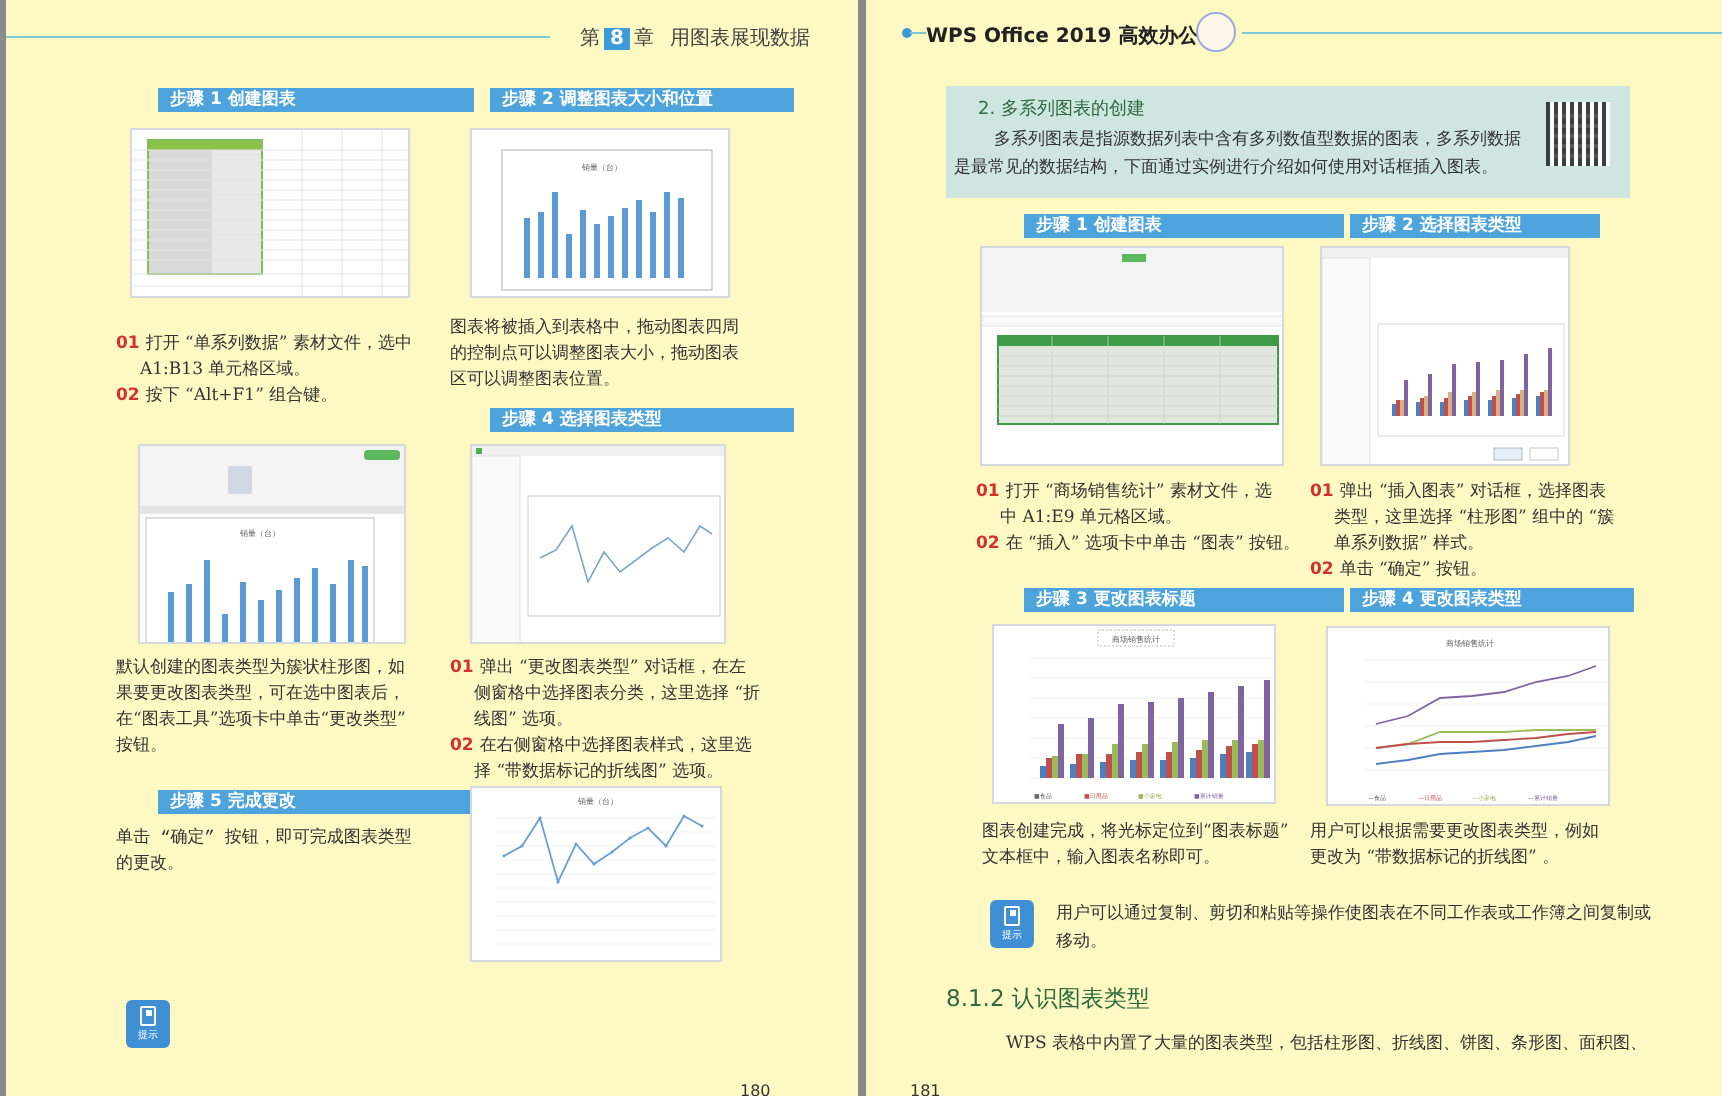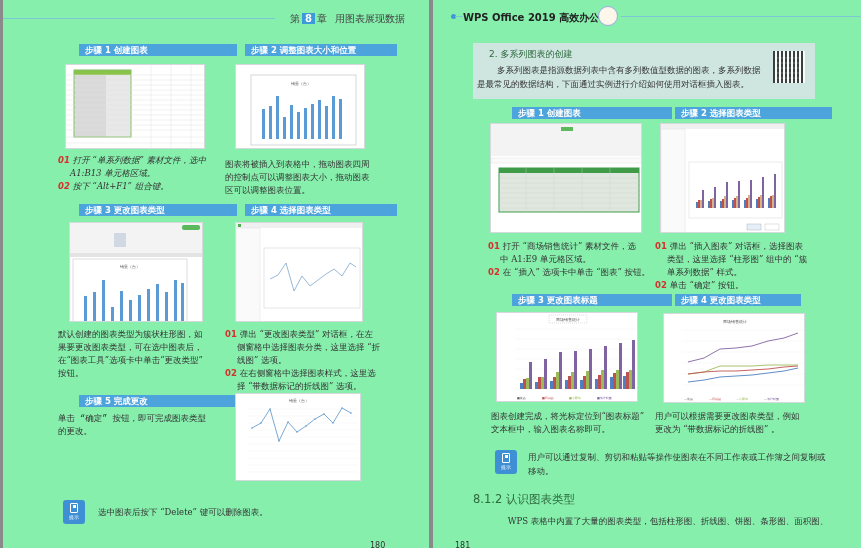--- a/index.html
+++ b/index.html
@@ -1,17 +1,17 @@
 <!DOCTYPE html>
 <html><head>
 <meta charset="utf-8">
 <style>
   * { box-sizing: border-box; margin: 0; padding: 0; }
   body { width: 861px; height: 548px; overflow: hidden; background: #fff; font-family: "DejaVu Serif", "Liberation Serif", serif; position: relative; color: #333; }
-  .page { position: absolute; top: 0; height: 548px; background: #86efac; overflow: hidden; }
+  .page { position: absolute; top: 0; height: 548px; background: #fef9c3; overflow: hidden; }
   #left-page { left: 0; width: 430px; border-left: 3px solid #8a8a8a; }
   #right-page { left: 433px; width: 428px; }
   .divider { position: absolute; left: 429px; top: 0; width: 5px; height: 548px; background: #8a8a8a; }
   .hdr-line { position: absolute; height: 1px; background: #7cc6d6; }
   .chap { position: absolute; top: 12px; left: 287px; font-size: 10px; font-family: "DejaVu Sans", sans-serif; color: #444; white-space: nowrap; }
   .chap .num { display: inline-block; background: #3d9ad8; color: #fff; padding: 0 3px; margin: 0 2px; font-weight: bold; }
   .chap .title { margin-left: 8px; }
   .step-bar { position: absolute; height: 12px; background: #4da3dc; color: #fff; font-family: "DejaVu Sans", sans-serif; font-weight: bold; font-size: 8.5px; line-height: 12px; padding-left: 6px; white-space: nowrap; margin-left: 24px; }
   .shot { position: absolute; background: #f4f6f8; border: 1px solid #d5d9de; overflow: hidden; }
   .para { position: absolute; font-size: 8.5px; line-height: 13px; color: #333; }
@@ -22,21 +22,21 @@
   .tip .pump::after { content: ""; position: absolute; left: 2px; top: 1px; width: 3px; height: 3px; background: #fff; }
   .tip-text { position: absolute; font-size: 8.5px; line-height: 14px; color: #333; }
   .intro { position: absolute; left: 40px; top: 43px; width: 342px; height: 56px; background: #cfe6e0; }
   .intro h3 { position: absolute; left: 16px; top: 5px; font-size: 9px; font-weight: normal; color: #2d6a3e; font-family: "DejaVu Sans", sans-serif; }
   .intro p { position: absolute; left: 4px; top: 20px; width: 290px; font-size: 8.5px; line-height: 14px; text-indent: 20px; color: #333; }
   .qr { position: absolute; right: 10px; top: 8px; width: 32px; height: 32px; background:
       repeating-linear-gradient(90deg, #222 0 2px, #fff 2px 4px),
       #222; opacity: 0.85; }
   .qr::before { content: ""; position: absolute; inset: 4px; background: repeating-linear-gradient(0deg, #222 0 2px, transparent 2px 5px); mix-blend-mode: screen; }
   .section-h { position: absolute; left: 40px; top: 492px; font-size: 11.5px; color: #2d6a3e; font-family: "DejaVu Sans", sans-serif; }
-  .body-text { position: absolute; left: 40px; top: 516px; width: 360px; font-size: 8.5px; text-indent: 30px; color: #333; white-space: nowrap; text-align: center; }
+  .body-text { position: absolute; left: 40px; top: 516px; width: 360px; font-size: 8.5px; text-indent: 30px; color: #333; white-space: nowrap; }
   .pn { position: absolute; top: 541px; font-size: 8px; color: #333; font-family: "DejaVu Sans", sans-serif; }
   .brand { position: absolute; top: 11px; left: 30px; font-size: 10px; font-weight: bold; font-family: "DejaVu Sans", sans-serif; color: #222; white-space: nowrap; }
   .brand-dot { position: absolute; top: 14px; left: 18px; width: 5px; height: 5px; border-radius: 50%; background: #3d9ad8; }
   .brand-icon { position: absolute; top: 6px; left: 165px; width: 20px; height: 20px; border-radius: 50%; border: 1px solid #9ad; background: #fdf6ea; }
   svg text { font-family: "DejaVu Sans", sans-serif; }
 </style>
 </head>
 <body>
 
 <div class="page" id="left-page">
@@ -66,21 +66,21 @@
           <line x1="0" y1="60" x2="140" y2="60"></line>
           <line x1="0" y1="65" x2="140" y2="65"></line>
           <line x1="0" y1="72" x2="140" y2="72"></line>
           <line x1="0" y1="78" x2="140" y2="78"></line>
         <line x1="85" y1="0" x2="85" y2="85"></line>
           <line x1="105" y1="0" x2="105" y2="85"></line>
           <line x1="125" y1="0" x2="125" y2="85"></line>
       </g>
     </svg>
   </div>
-  <div class="para" style="left:55px;top:154px;width:160px;font-style:italic;">
+  <div class="para" style="left:55px;top:166px;width:160px;">
     <div><span class="n">01</span><span>打开 “单系列数据” 素材文件，选中</span></div>
     <div class="ind">A1:B13 单元格区域。</div>
     <div><span class="n">02</span><span>按下 “Alt+F1” 组合键。</span></div>
   </div>
 
   <div class="step-bar" style="left:218px;top:44px;width:152px;">步骤 2  调整图表大小和位置</div>
   <div class="shot" style="left:232px;top:64px;width:130px;height:85px;background:#fff;">
     <svg width="130" height="85">
       <rect x="15" y="10" width="105" height="70" fill="#fff" stroke="#bbb" stroke-width="0.6"></rect>
       <text x="65" y="20" font-size="4" text-anchor="middle" fill="#666">销量（台）</text>
@@ -99,21 +99,20 @@
           <rect x="103" y="34" width="3" height="40"></rect>
       </g>
     </svg>
   </div>
   <div class="para" style="left:222px;top:158px;width:160px;">
     <div>图表将被插入到表格中，拖动图表四周</div>
     <div>的控制点可以调整图表大小，拖动图表</div>
     <div>区可以调整图表位置。</div>
   </div>
 
-  <div class="step-bar" style="left:52px;top:204px;width:158px;">步骤 3  更改图表类型</div>
   <div class="shot" style="left:66px;top:222px;width:134px;height:100px;background:#fff;">
     <svg width="134" height="100">
       <rect x="0" y="0" width="134" height="30" fill="#f3f3f3"></rect>
       <rect x="112" y="2" width="18" height="5" rx="2" fill="#5cb85c"></rect>
       <rect x="44" y="10" width="12" height="14" fill="#cfd8e3"></rect>
       <rect x="0" y="30" width="134" height="4" fill="#e4e4e4"></rect>
       <rect x="3" y="36" width="114" height="64" fill="#fff" stroke="#bbb" stroke-width="0.5"></rect>
       <text x="60" y="45" font-size="4" text-anchor="middle" fill="#666">销量（台）</text>
       <g fill="#5b9bd5">
         <rect x="14" y="73" width="3" height="27"></rect>
@@ -191,21 +190,20 @@
           <circle cx="106" cy="14" r="0.8"></circle>
           <circle cx="115" cy="19" r="0.8"></circle>
         </g>
     </svg>
   </div>
 
   <div class="tip" style="left:60px;top:500px;">
     <span class="pump"></span>
     <span>提示</span>
   </div>
-  <div class="tip-text" style="left:95px;top:505px;">选中图表后按下 “Delete” 键可以删除图表。</div>
 
   <div class="pn" style="left:367px;">180</div>
 </div>
 
 <div class="divider"></div>
 
 <div class="page" id="right-page">
   <div class="brand-dot"></div>
   <div class="hdr-line" style="left:22px;top:16px;width:8px;"></div>
   <div class="brand">WPS Office 2019 高效办公</div>
@@ -241,21 +239,21 @@
           <line x1="119" y1="44" x2="119" y2="88"></line>
       </g>
     </svg>
   </div>
   <div class="para" style="left:55px;top:240px;width:165px;">
     <div><span class="n">01</span><span>打开 “商场销售统计” 素材文件，选</span></div>
     <div class="ind">中 A1:E9 单元格区域。</div>
     <div><span class="n">02</span><span>在 “插入” 选项卡中单击 “图表” 按钮。</span></div>
   </div>
 
-  <div class="step-bar" style="left:218px;top:107px;width:157px;">步骤 2  选择图表类型</div>
+  <div class="step-bar" style="left:218px;top:107px;width:125px;">步骤 2  选择图表类型</div>
   <div class="shot" style="left:227px;top:123px;width:125px;height:110px;background:#fff;">
     <svg width="125" height="110">
       <rect x="0" y="0" width="125" height="5" fill="#f0f0f0"></rect>
       <rect x="0" y="5" width="24" height="105" fill="#fafafa" stroke="#e0e0e0" stroke-width="0.5"></rect>
       <rect x="28" y="38" width="93" height="56" fill="#fff" stroke="#ccc" stroke-width="0.4"></rect>
       <g>
         <rect x="35" y="78" width="2" height="6" fill="#4e7fc0"></rect>
           <rect x="37" y="76" width="2" height="8" fill="#c0504d"></rect>
           <rect x="39" y="76" width="2" height="8" fill="#d6b283"></rect>
           <rect x="41" y="66" width="2" height="18" fill="#8064a2"></rect>
@@ -349,21 +347,21 @@
           <text x="72" y="86" fill="#9bbb59">■小家电</text>
           <text x="100" y="86" fill="#8064a2">■累计销量</text>
         </g>
     </svg>
   </div>
   <div class="para" style="left:58px;top:410px;width:165px;">
     <div>图表创建完成，将光标定位到“图表标题”</div>
     <div>文本框中，输入图表名称即可。</div>
   </div>
 
-  <div class="step-bar" style="left:218px;top:294px;width:126px;">步骤 4  更改图表类型</div>
+  <div class="step-bar" style="left:218px;top:294px;width:142px;">步骤 4  更改图表类型</div>
   <div class="shot" style="left:230px;top:313px;width:142px;height:90px;background:#fff;">
     <svg width="142" height="90" viewBox="0 0 142 90">
       <text x="71" y="9" font-size="4" text-anchor="middle" fill="#666">商场销售统计</text>
       <g stroke="#eee" stroke-width="0.4">
         <line x1="18" y1="16" x2="140" y2="16"></line>
           <line x1="18" y1="27" x2="140" y2="27"></line>
           <line x1="18" y1="38" x2="140" y2="38"></line>
           <line x1="18" y1="49" x2="140" y2="49"></line>
           <line x1="18" y1="60" x2="140" y2="60"></line>
           <line x1="18" y1="71" x2="140" y2="71"></line>

